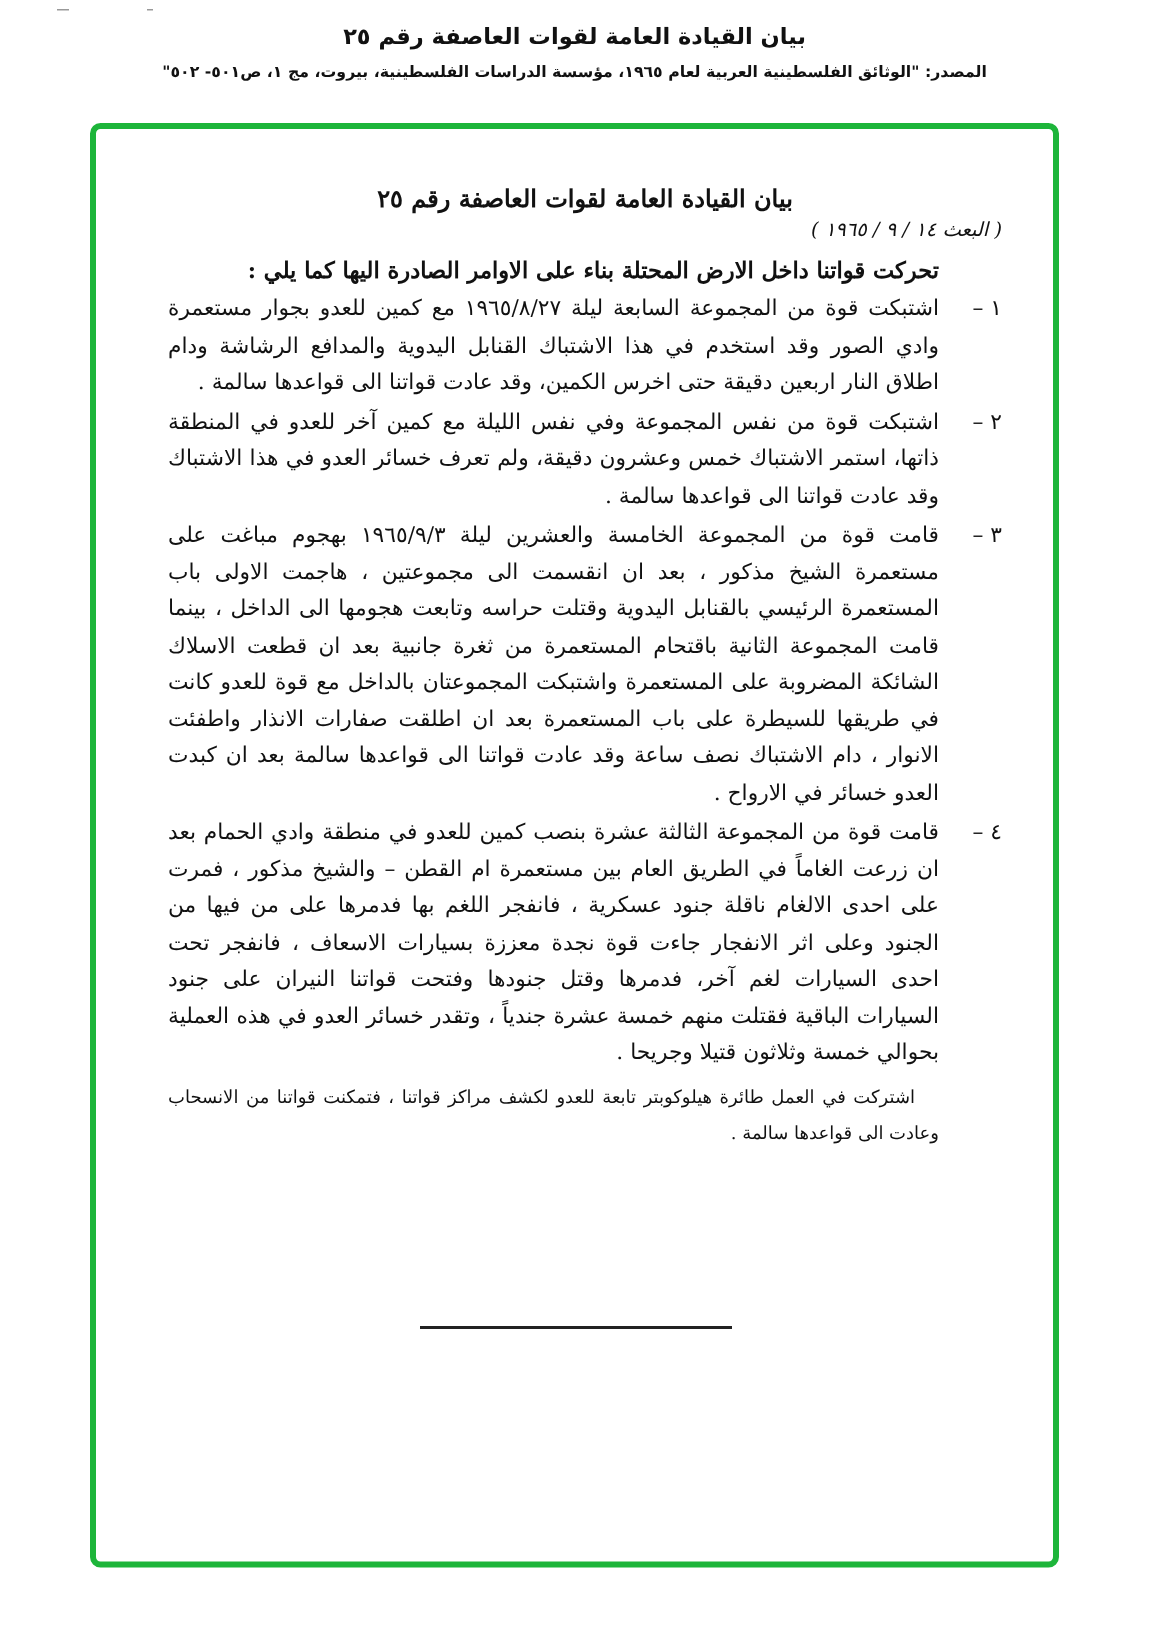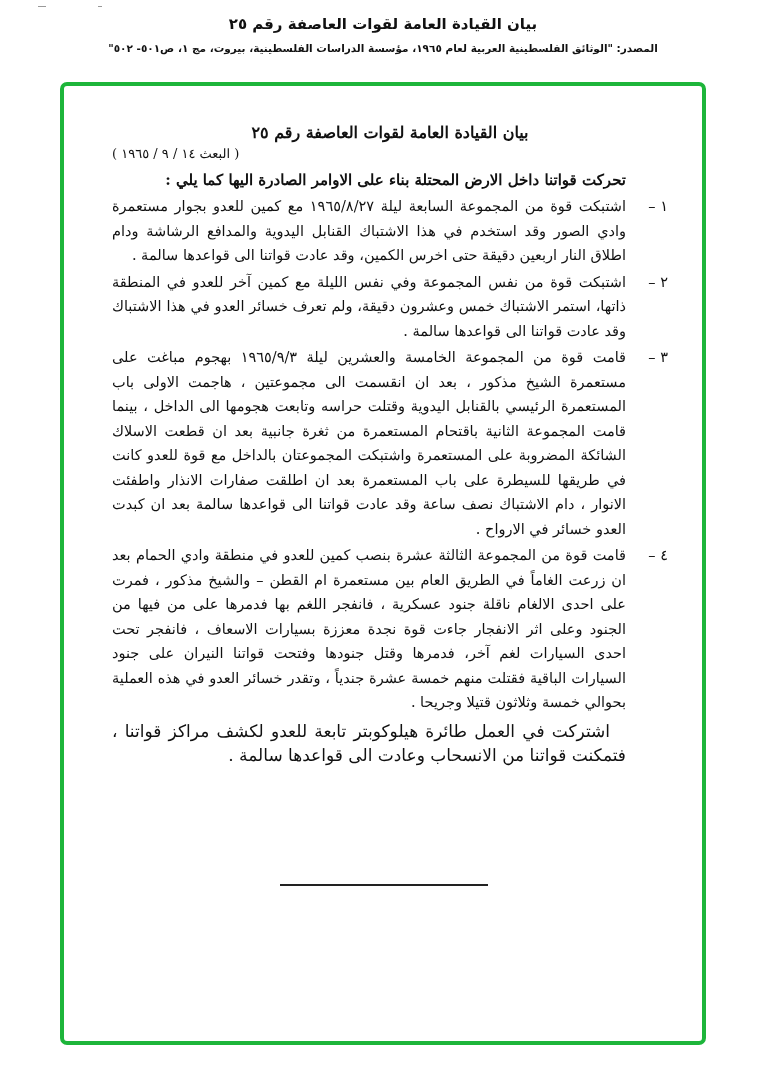--- a/index.html
+++ b/index.html
@@ -7,25 +7,25 @@
       font-family: "DejaVu Serif", "Liberation Serif", serif; color:#111; }
     .dash { position:absolute; top:6px; height:1px; background:#999; }
     .hdr-title { position:absolute; top:15px; left:0; width:766px; text-align:center;
       font-family:"DejaVu Sans", sans-serif; font-weight:bold; font-size:15px; direction:rtl; }
     .hdr-source { position:absolute; top:42px; left:0; width:766px; text-align:center;
       font-family:"DejaVu Sans", sans-serif; font-weight:bold; font-size:10.5px; direction:rtl; }
     .frame { position:absolute; left:60px; top:82px; width:638px; height:955px;
       border:4px solid #1db53a; border-radius:7px; }
     .doc { position:absolute; left:112px; top:122px; width:556px; direction:rtl; }
     .doc-title { text-align:center; font-weight:bold; font-size:16px; line-height:22px; }
-    .doc-date { text-align:left; font-size:13px; line-height:20px; }
+    .doc-date { text-align:right; font-size:13px; line-height:20px;font-style:italic; }
     .intro { font-size:15px; line-height:24px; margin-top:4px; padding-right:42px;font-weight:bold; }
     .item { position:relative; font-size:14.5px; line-height:24.5px; margin-top:2px; padding-right:42px; text-align:justify; }
     .item .num { position:absolute; right:0; top:0; width:40px; text-align:right; }
-    .closing { font-size:17px; line-height:24.5px; padding-right:42px; margin-top:4px; text-indent:16px; text-align:justify; }
+    .closing { font-size:12px; line-height:24.5px; padding-right:42px; margin-top:4px; text-indent:16px; text-align:justify; }
     .rule { position:absolute; left:280px; top:884px; width:208px; height:2px; background:#222; }
   </style>
 </head>
 <body>
 
 <div class="dash" style="left:38px;width:8px;"></div>
 <div class="dash" style="left:98px;width:4px;"></div>
 
 <div class="hdr-title">بيان القيادة العامة لقوات العاصفة رقم ٢٥</div>
 <div class="hdr-source">المصدر: "الوثائق الفلسطينية العربية لعام ١٩٦٥، مؤسسة الدراسات الفلسطينية، بيروت، مج ١، ص٥٠١- ٥٠٢"</div>

